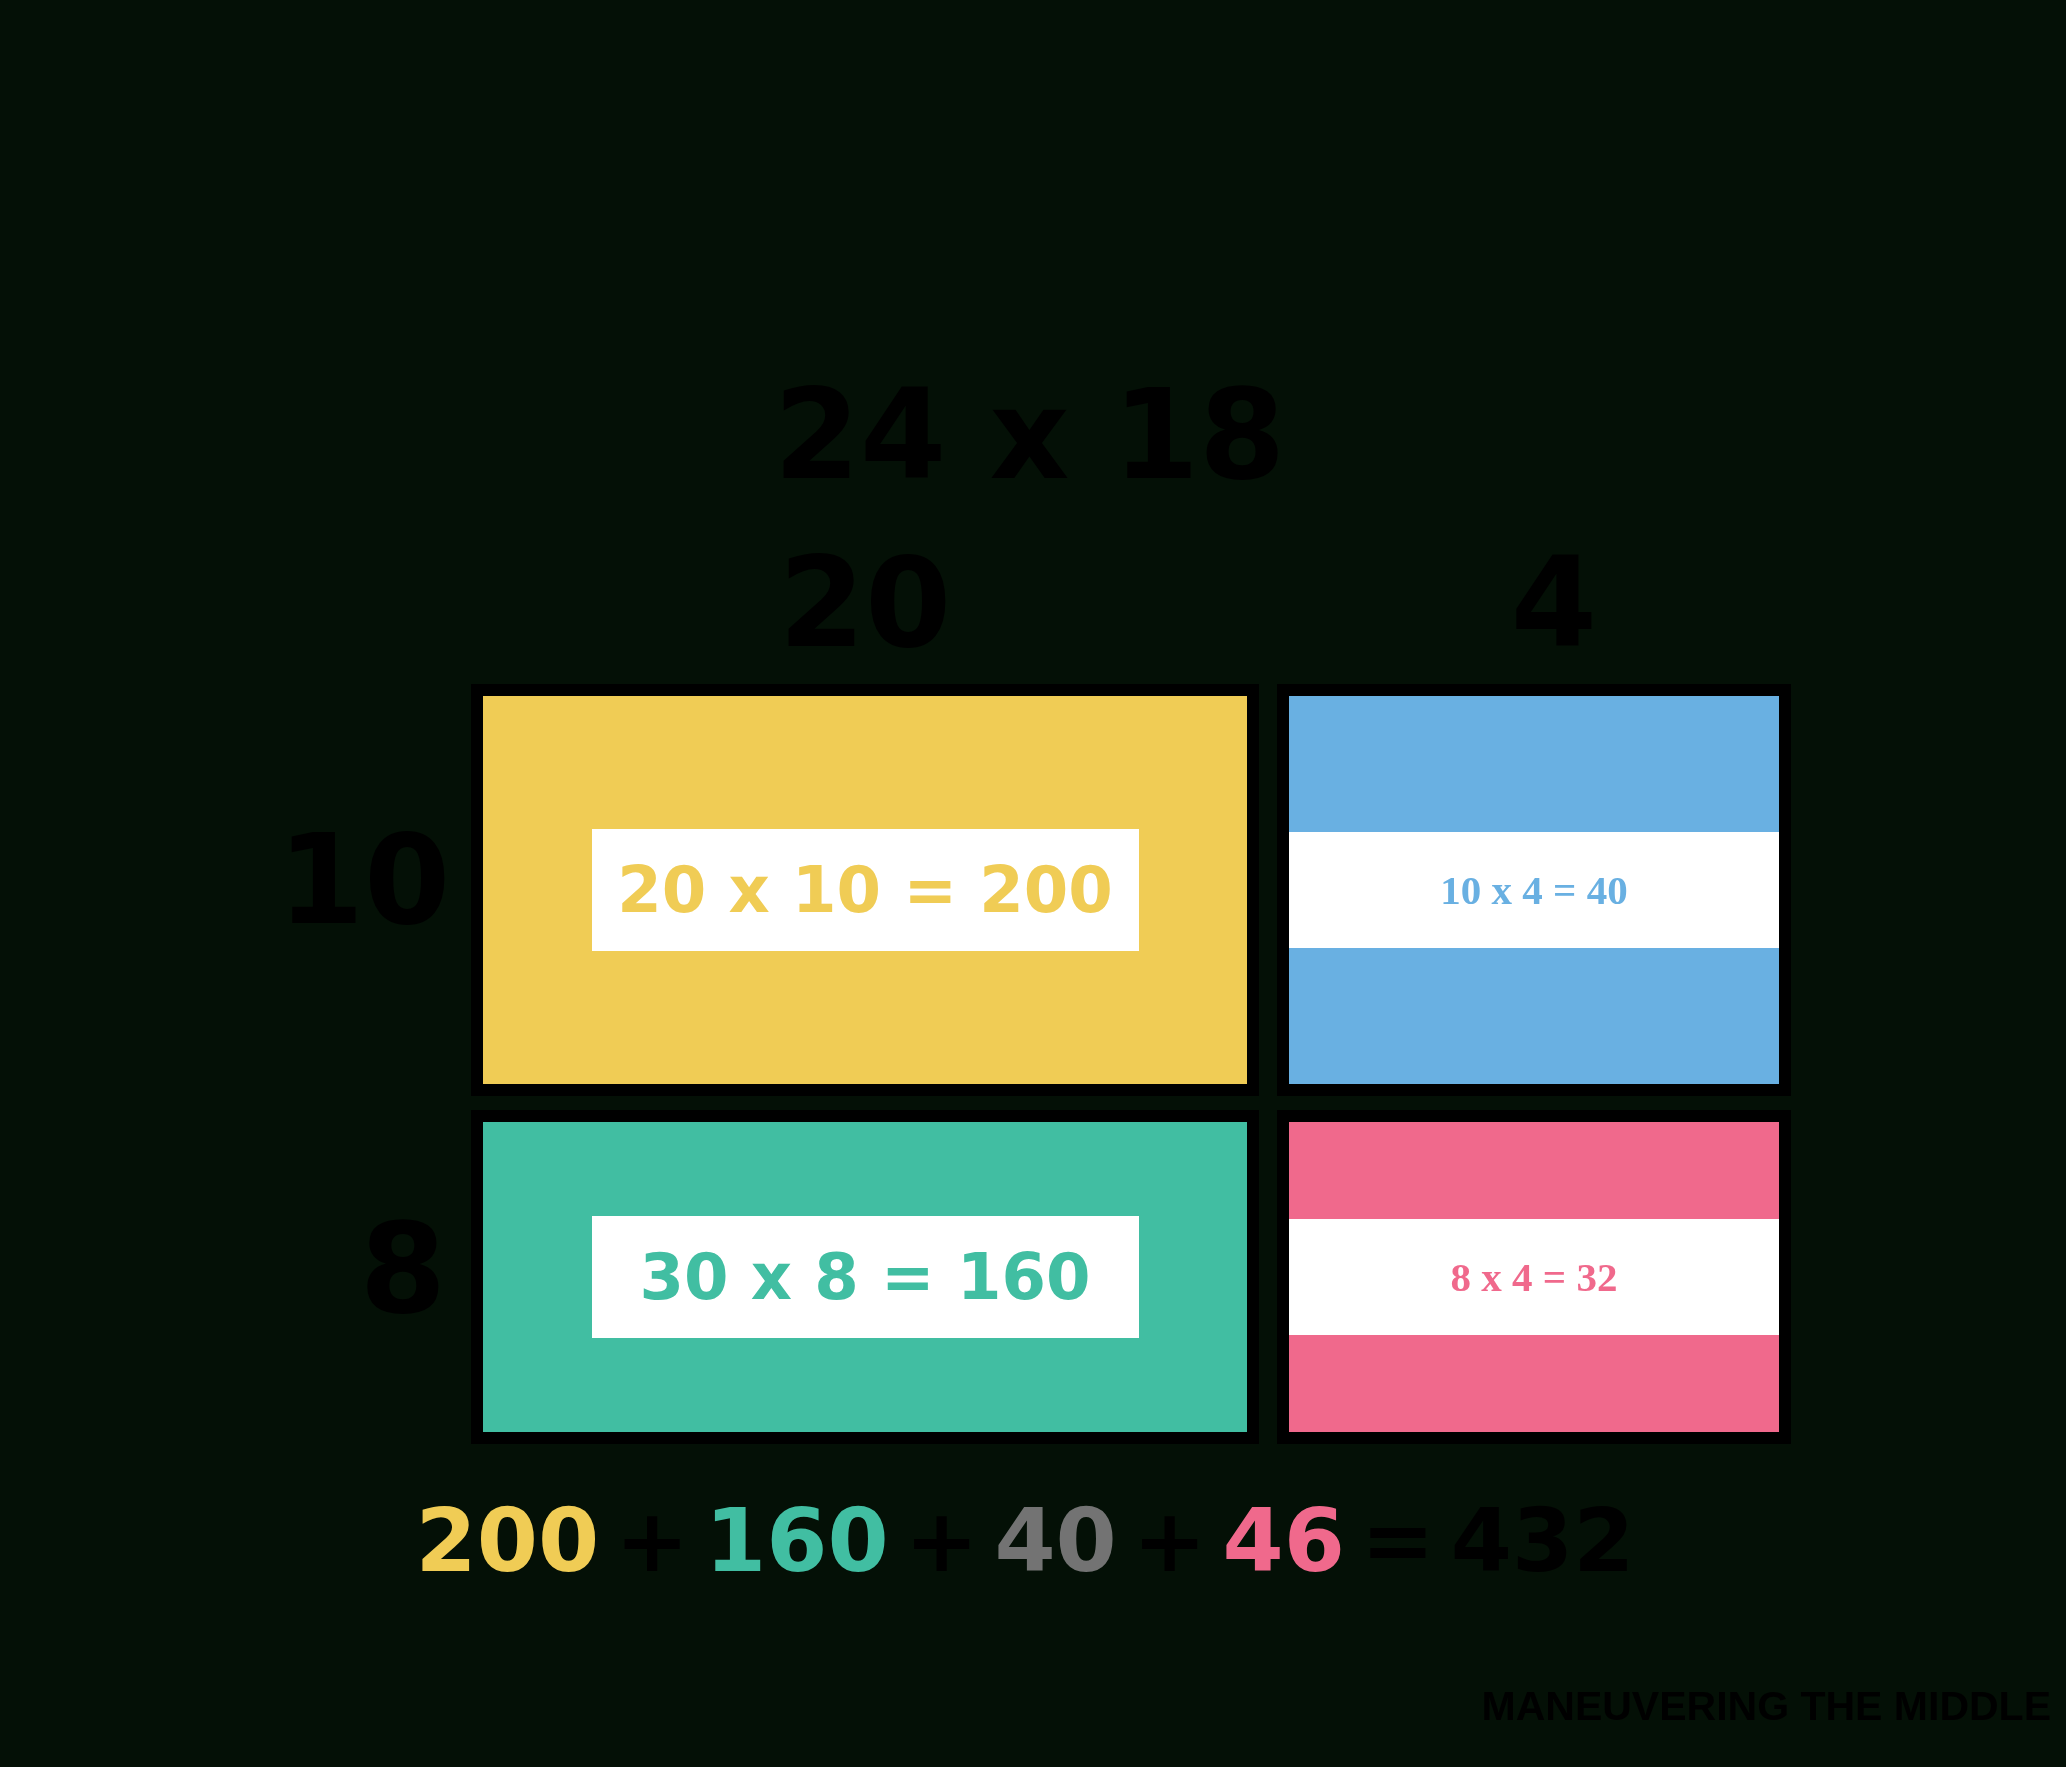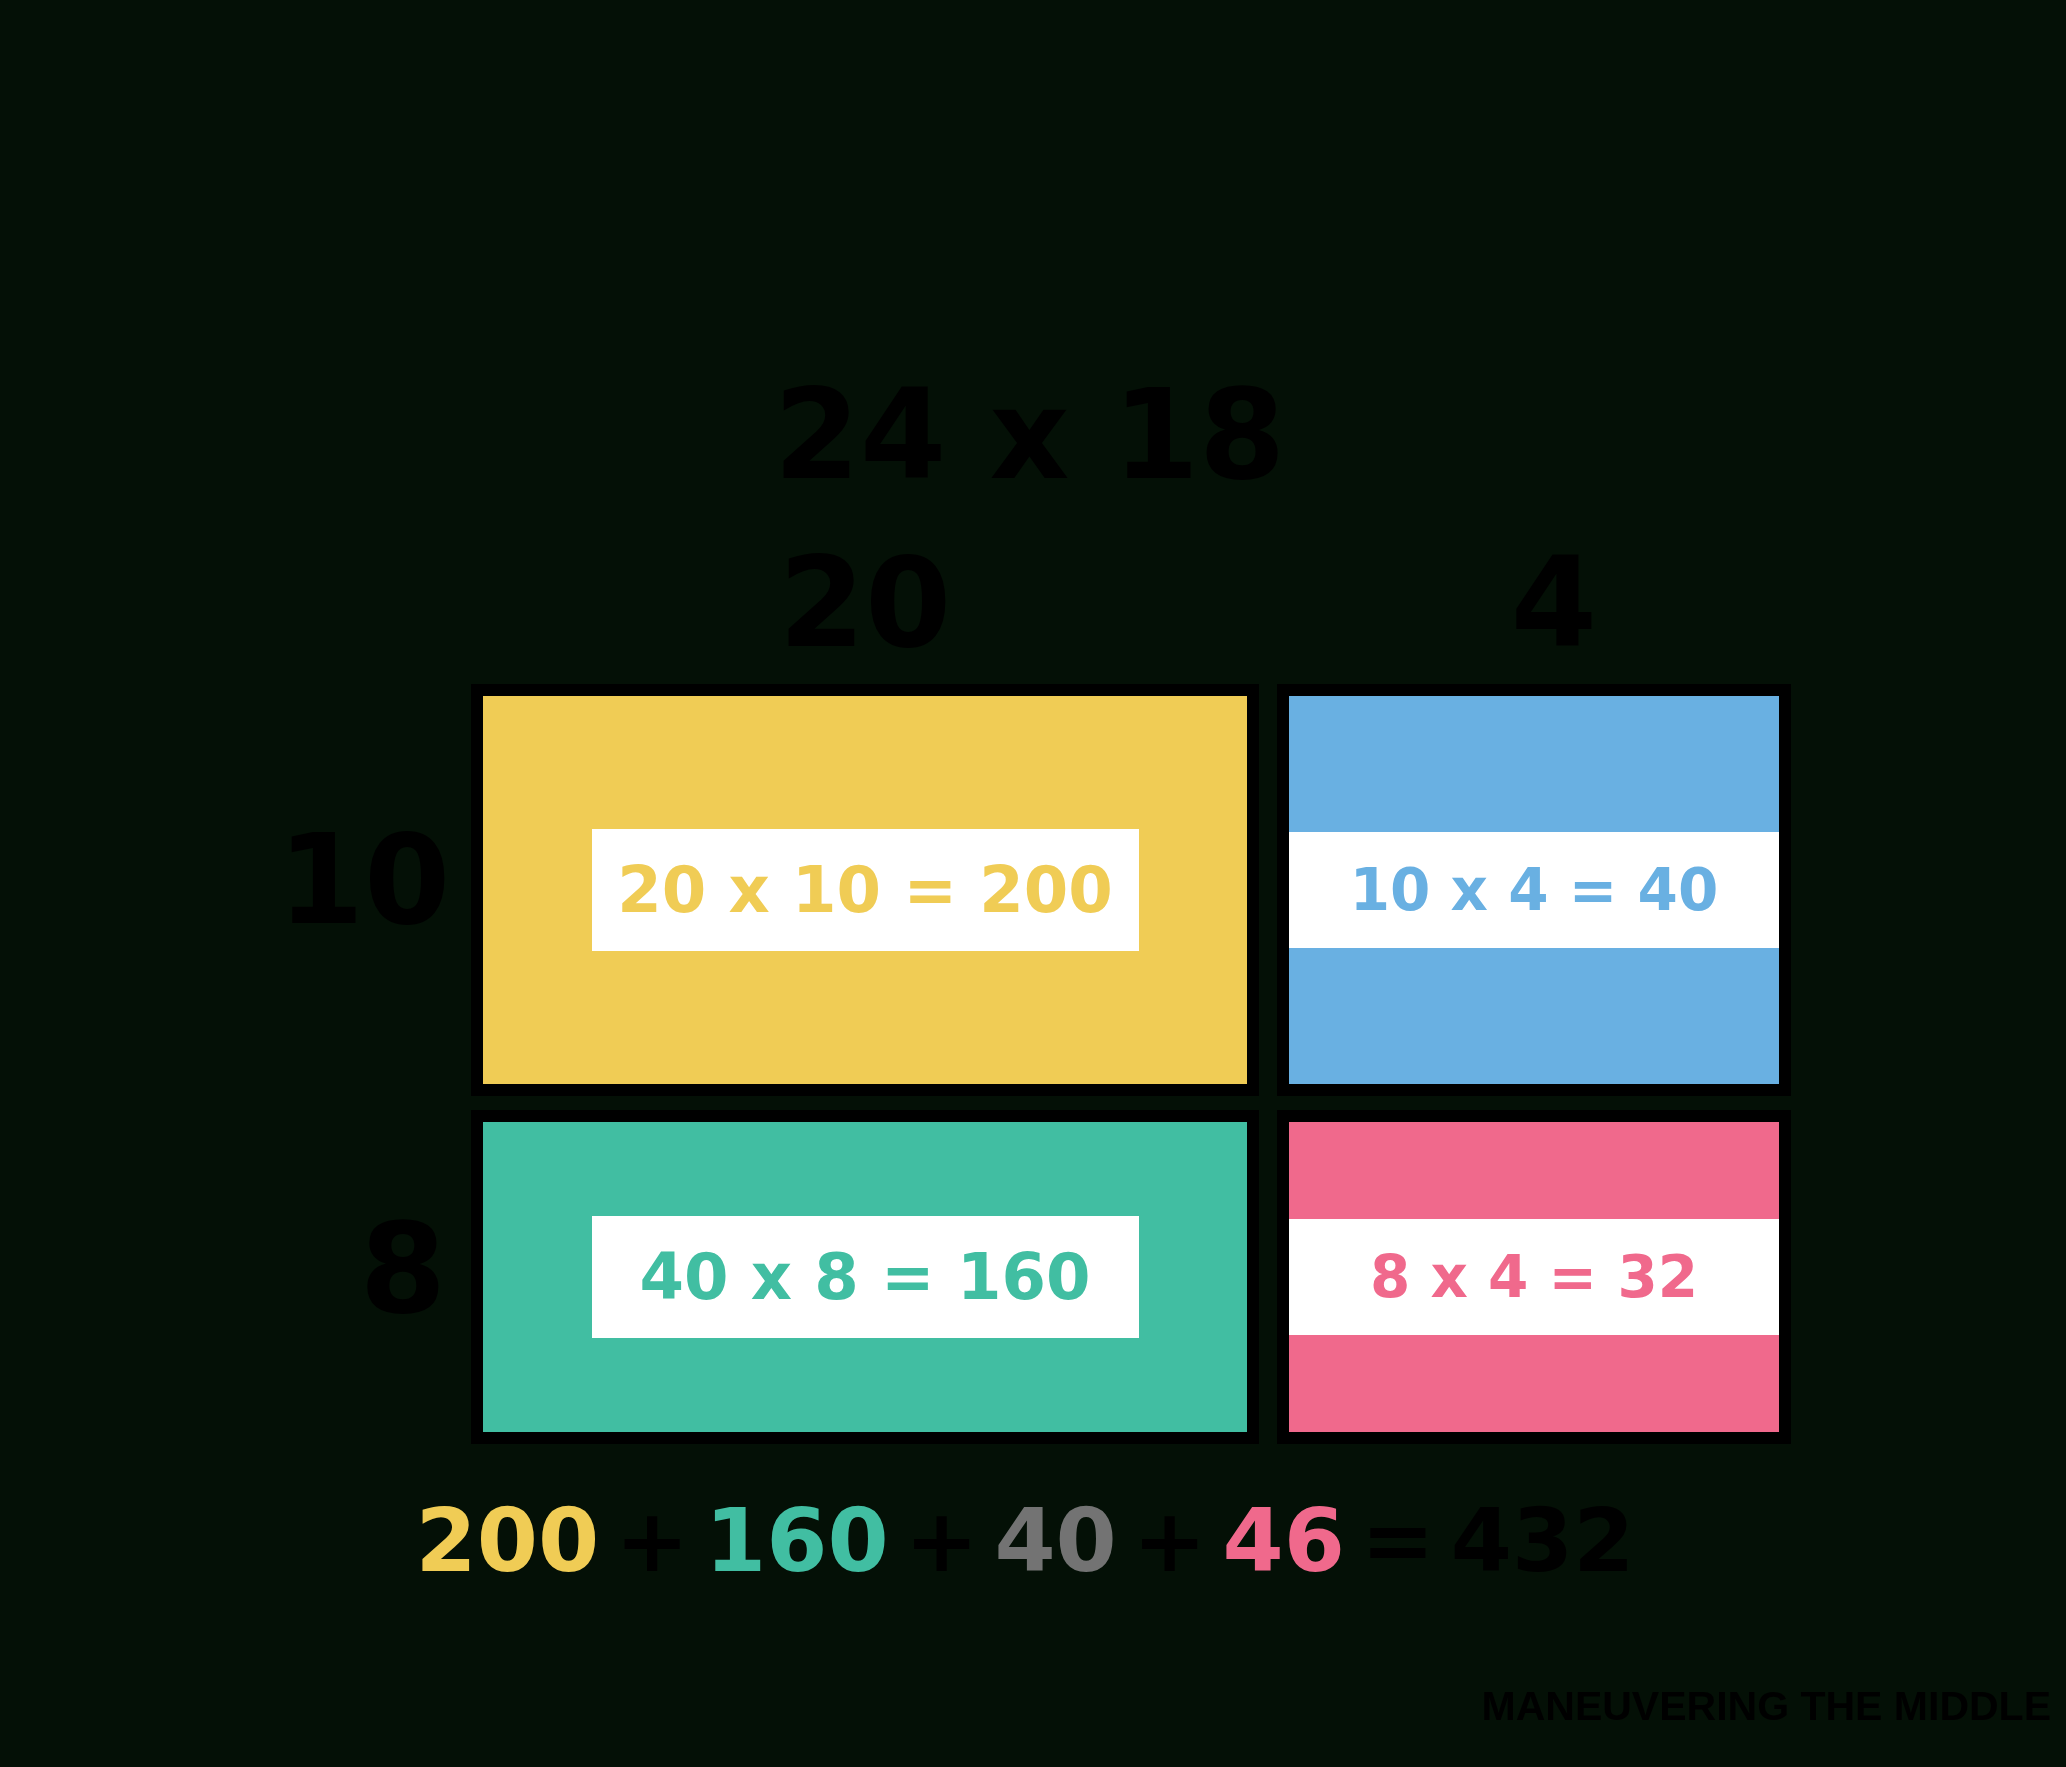--- a/index.html
+++ b/index.html
@@ -60,21 +60,21 @@
   .cell-blue   { left: 1277px; top: 684px;  width: 514px; height: 412px; }
   .cell-teal   { left: 471px;  top: 1110px; width: 788px; height: 334px; }
   .cell-pink   { left: 1277px; top: 1110px; width: 514px; height: 334px; }
 
   .eq-box {
     background: #FFFFFF;
     display: flex; align-items: center; justify-content: center;
     white-space: nowrap;
   }
   .eq-box-wide   { width: 547px; height: 122px; font-size: 64px; }
-  .eq-box-narrow { width: 506px; height: 116px; font-size: 58px; }
+  .eq-box-narrow { width: 506px; height: 116px; font-size: 41px; font-family: Liberation Serif, serif; }
 
   
   .sum-row {
     position: absolute;
     left: 405px; top: 1484px;
     width: 1240px; height: 112px;
     display: flex;
     align-items: center;
     justify-content: center;
     gap: 16px;
@@ -114,21 +114,21 @@
   </div>
 
   <div class="cell cell-blue" style="background-color: rgb(105, 176, 226);">
     <div class="eq-box eq-box-narrow">
       <span style="color: rgb(105, 176, 226);">10 x 4 = 40</span>
     </div>
   </div>
 
   <div class="cell cell-teal" style="background-color: rgb(65, 190, 162);">
     <div class="eq-box eq-box-wide">
-      <span style="color: rgb(65, 190, 162);">40 x 8 = 160</span>
+      <span style="color: rgb(65, 190, 162);">30 x 8 = 160</span>
     </div>
   </div>
 
   <div class="cell cell-pink" style="background-color: rgb(240, 105, 140);">
     <div class="eq-box eq-box-narrow">
       <span style="color: rgb(240, 105, 140);">8 x 4 = 32</span>
     </div>
   </div>
 
   <div class="sum-row">

